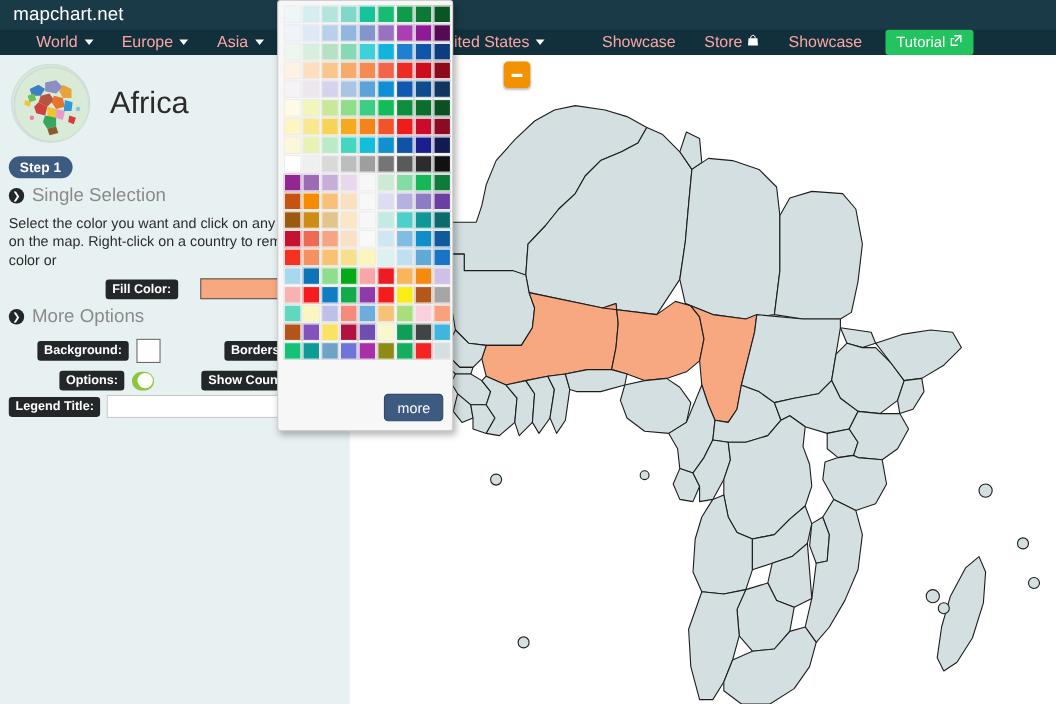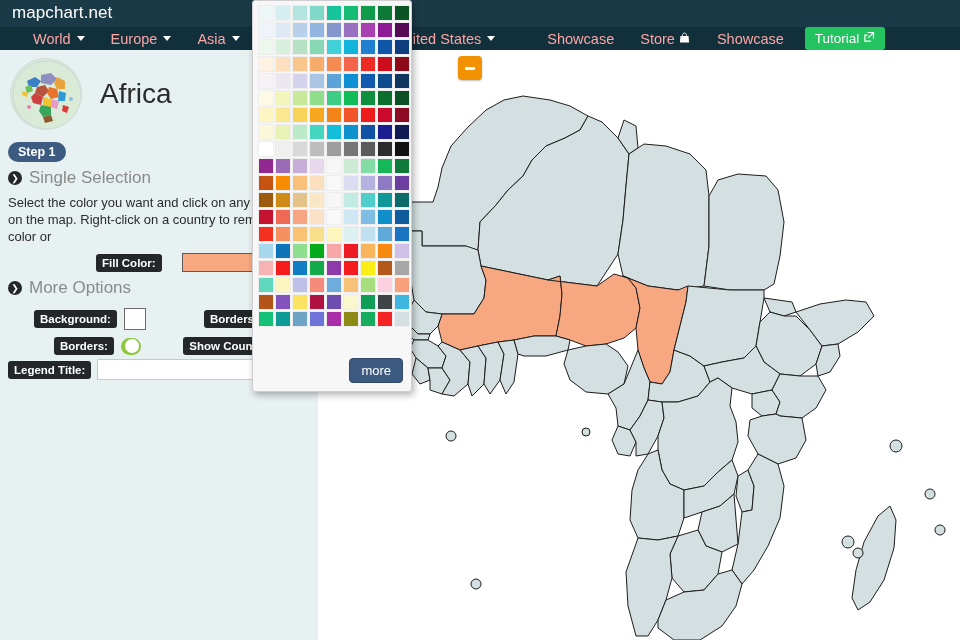--- a/index.html
+++ b/index.html
@@ -372,21 +372,21 @@
     </div>
 
     <div class="optrow">
       <span class="lbl-dark">Background:</span>
       <div class="bg-swatch"></div>
       <span class="opt-gap"></span>
       <span class="lbl-dark">Borders Color:</span>
     </div>
 
     <div class="optrow second">
-      <span class="lbl-dark">Borders:</span>
+      <span class="lbl-dark">Options:</span>
       <div class="toggle">
         <span class="knob"></span>
       </div>
       <span class="opt-gap"></span>
       <span class="lbl-dark">Show Country Names:</span>
     </div>
 
 
 
     <div class="legendrow">

